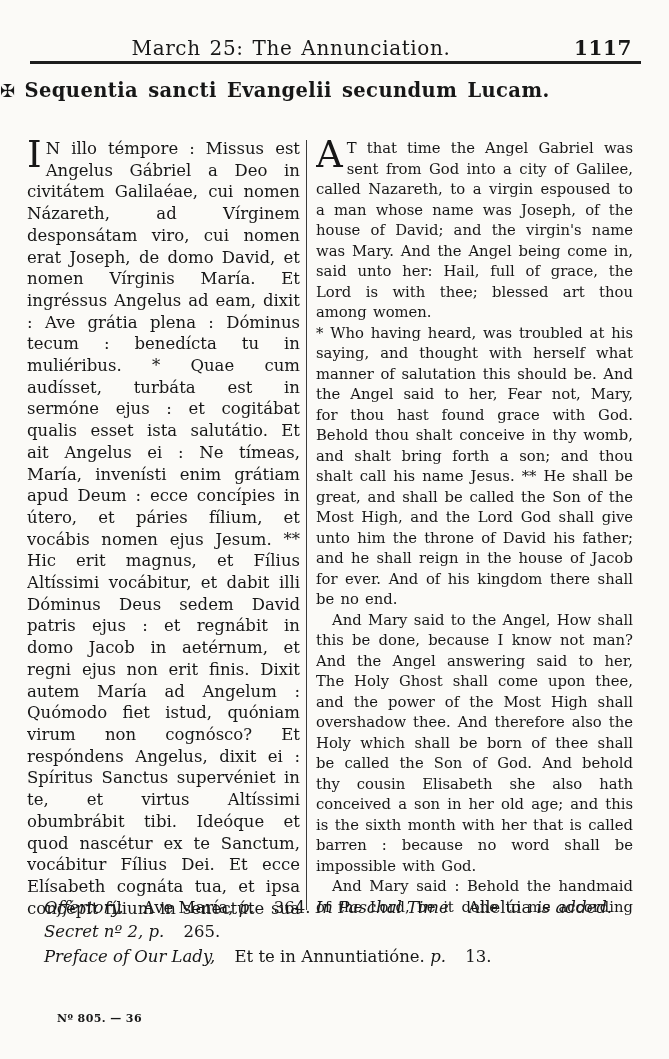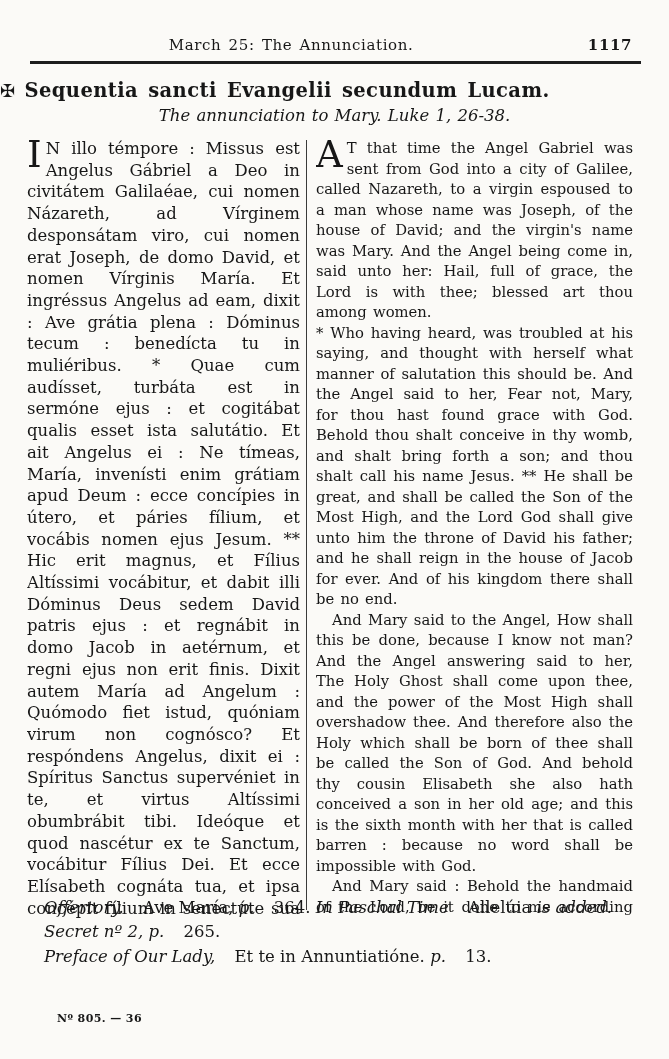--- a/index.html
+++ b/index.html
@@ -14,21 +14,21 @@
     background: #fbfaf7;
     color: #171717;
     overflow: hidden;
     margin: 0 auto;
   }
   
   .running-header {
     position: absolute;
     top: 36px; left: 30px; right: 37px;
     height: 22px;
-    font-size: 15px;
+    font-size: 20px;
     letter-spacing: 0.6px;
     word-spacing: 2px;
   }
   .rh-title {
     position: absolute;
     left: 0; right: 80px;
     text-align: center;
     white-space: nowrap;
   }
   .rh-page {
@@ -135,21 +135,20 @@
 
   <div class="running-header">
     <span class="rh-title">March 25: The Annunciation.</span>
     <span class="rh-page">1117</span>
   </div>
 
   <div class="rule"></div>
 
   <h1 class="gospel-title"><span class="cross">✠</span><span>Sequentia sancti Evangelii secundum Lucam.</span></h1>
 
-  <div class="subtitle">The annunciation to Mary.  Luke 1, 26-38.</div>
 
   <div class="col latin">
     <p class="body-par"><span class="dropcap">I</span><span>N illo témpore : Missus est Angelus Gábriel a Deo in civitátem Galilaéae, cui nomen Názareth, ad Vírginem desponsátam viro, cui nomen erat Joseph, de domo David, et nomen Vírginis María. Et ingréssus Angelus ad eam, dixit : Ave grátia plena : Dóminus tecum : benedícta tu in muliéribus. * Quae cum audísset, turbáta est in sermóne ejus : et cogitábat qualis esset ista salutátio. Et ait Angelus ei : Ne tímeas, María, invenísti enim grátiam apud Deum : ecce concípies in útero, et páries fílium, et vocábis nomen ejus Jesum. ** Hic erit magnus, et Fílius Altíssimi vocábitur, et dabit illi Dóminus Deus sedem David patris ejus : et regnábit in domo Jacob in aetérnum, et regni ejus non erit finis. Dixit autem María ad Angelum : Quómodo fiet istud, quóniam virum non cognósco? Et respóndens Angelus, dixit ei : Spíritus Sanctus supervéniet in te, et virtus Altíssimi obumbrábit tibi. Ideóque et quod nascétur ex te Sanctum, vocábitur Fílius Dei. Et ecce Elísabeth cognáta tua, et ipsa concépit fílium in senectúte sua : et hic mensis sextus est illi, quae vocátur stérilis : quia non erit impossíbile apud Deum omne verbum. Dixit autem María : Ecce ancílla Dómini, fiat mihi secúndum verbum tuum.</span></p>
 
   </div>
 
   <div class="divider"></div>
 
   <div class="col english">
       <p class="body-par"><span class="dropcap">A</span>T that time the Angel Gabriel was sent from God into a city of Galilee, called Nazareth, to a virgin espoused to a man whose name was Joseph, of the house of David; and the virgin's name was Mary. And the Angel being come in, said unto her: Hail, full of grace, the Lord is with thee; blessed art thou among women.</p>

